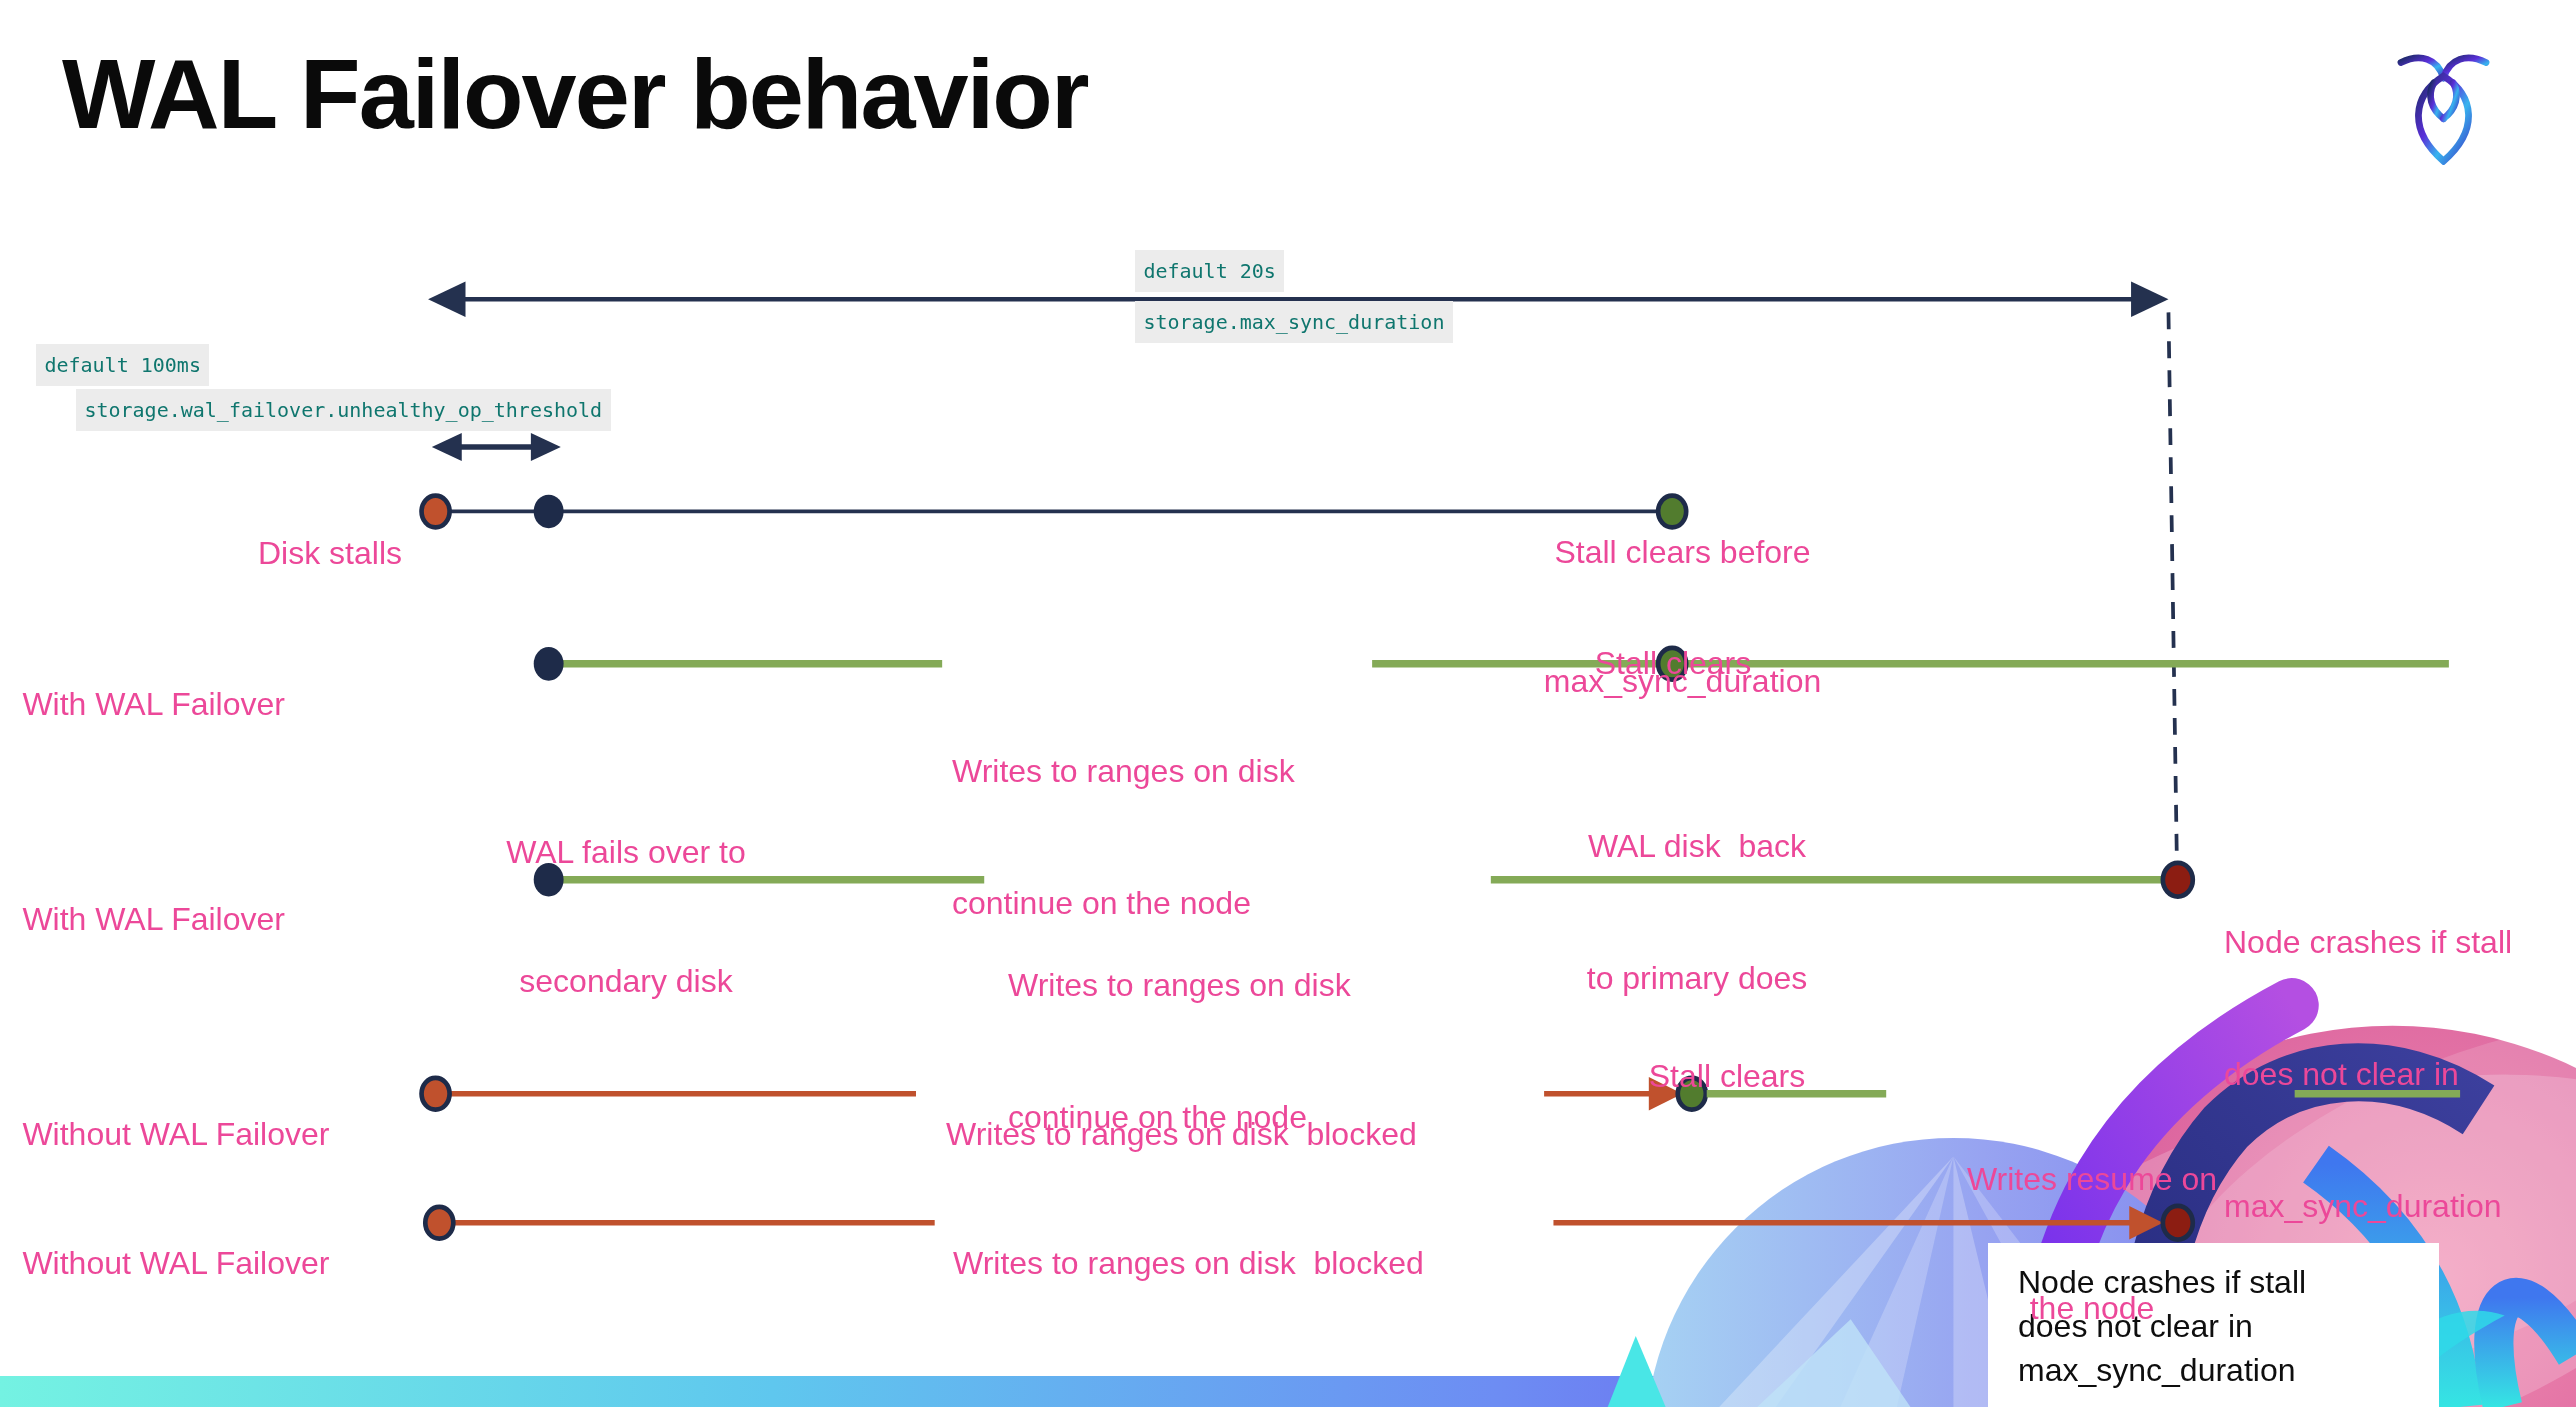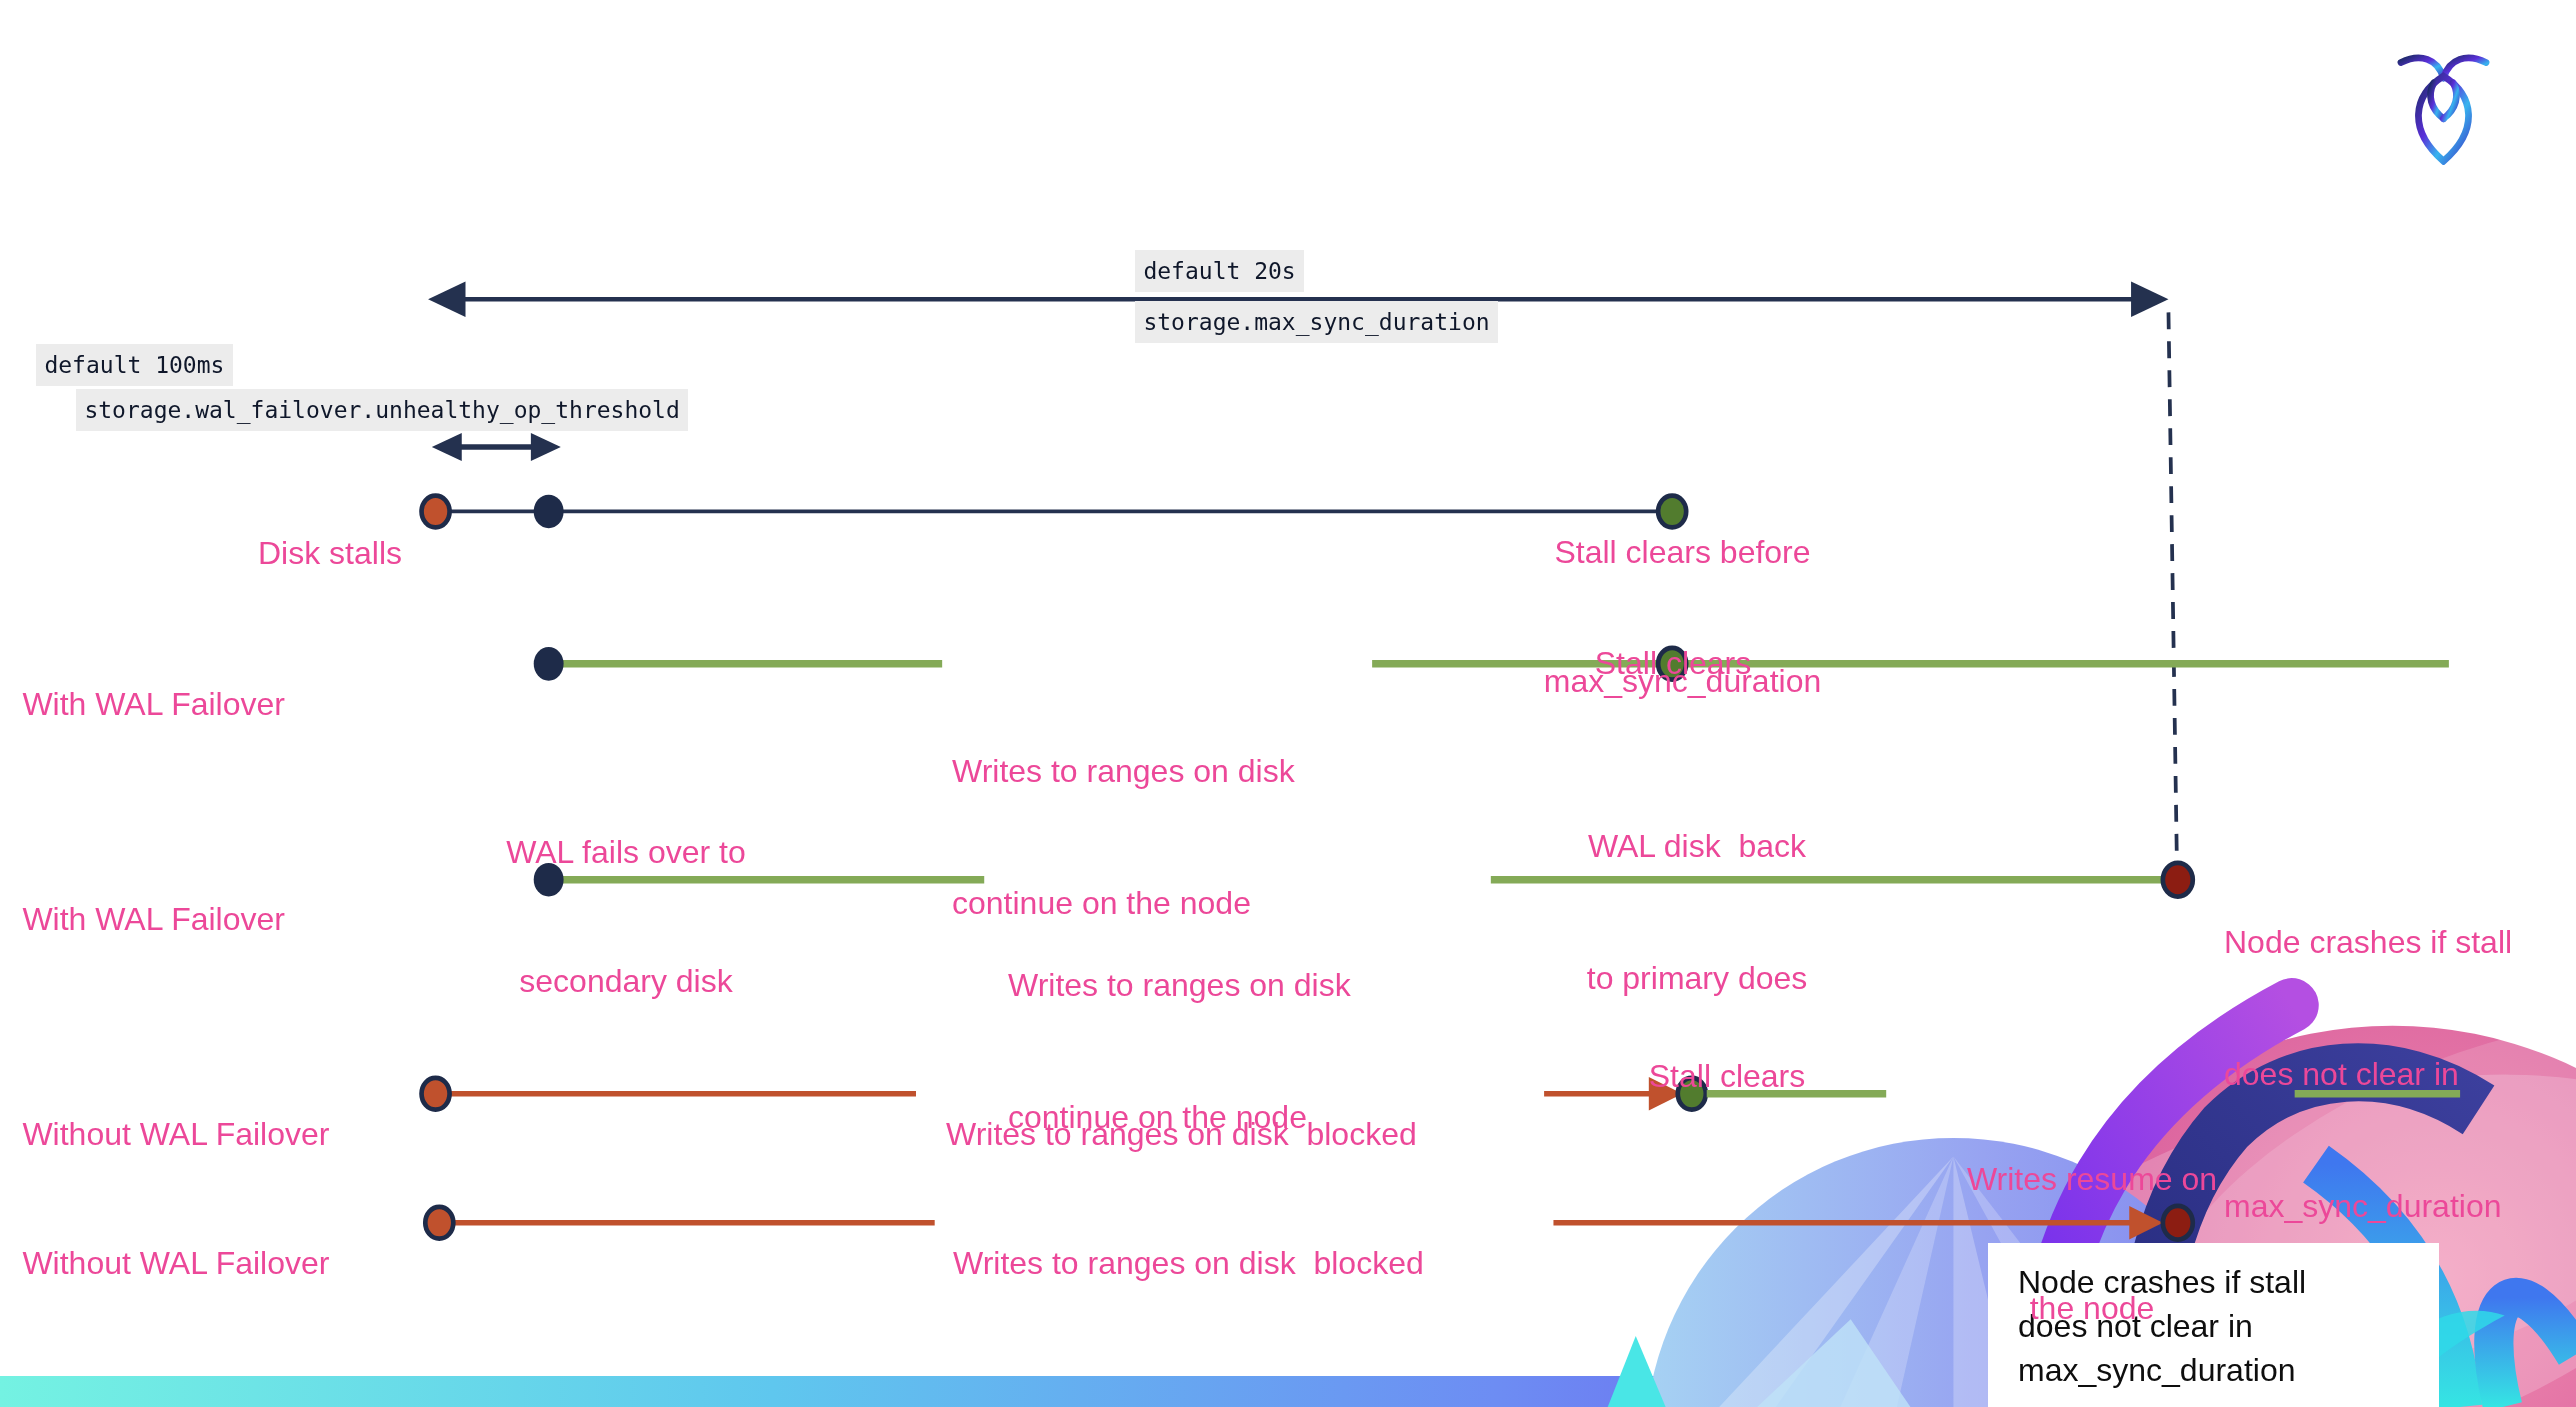--- a/index.html
+++ b/index.html
@@ -6,21 +6,21 @@
   .slide{position:relative;width:2576px;height:1408px;overflow:hidden;background:#ffffff;
          font-family:"Liberation Sans",sans-serif;}
   .title{position:absolute;left:62px;top:37px;font-size:99px;font-weight:bold;
          letter-spacing:-1.9px;color:#0a0a0a;}
   .t{position:absolute;color:#ec4899;white-space:pre-wrap;margin-top:41px;}
   .note{font-size:32px;line-height:43px;}
   .rowlabel{font-size:32px;line-height:37px;}
   .center{text-align:center;}
   .rightalign{text-align:right;}
   .code{position:absolute;font-family:"DejaVu Sans Mono","Liberation Mono",monospace;
-        font-size:23px;line-height:36px;color:#0f172a;background:#ececec;
+        font-size:20px;line-height:36px;color:#0f766e;background:#ececec;
         padding:2.8px 8.4px;white-space:pre;}
   .footer-bar{position:absolute;left:0;top:1376px;width:2576px;height:32px;
         background:linear-gradient(90deg,#74f2e2 0%,#5fc7ee 30%,#6d8df3 58%,#6c5bef 78%,#8050ee 100%);}
   .crash-box{position:absolute;left:1988px;top:1243px;width:451px;height:165px;background:#ffffff;}
   .crash-box .inner{position:absolute;left:30px;top:17px;font-size:32px;line-height:44px;color:#0e0e0e;}
   .abs-svg{position:absolute;}
 </style>
 </head>
 <body>
 
@@ -115,20 +115,21 @@
     <line x1="1826" y1="1170" x2="2018" y2="1170" stroke="#84aa57" stroke-width="8"></line>
     <line x1="2455" y1="1170" x2="2632" y2="1170" stroke="#84aa57" stroke-width="8"></line>
 
     <line x1="486" y1="1308" x2="1000" y2="1308" stroke="#c0512d" stroke-width="6"></line>
     <line x1="1662" y1="1308" x2="2282" y2="1308" stroke="#c0512d" stroke-width="6"></line>
     <polygon points="2314,1308 2278,1290 2278,1326" fill="#c0512d"></polygon>
     <ellipse cx="470" cy="1308" rx="15" ry="17" fill="#c0512d" stroke="#1e2b49" stroke-width="5"></ellipse>
     <ellipse cx="2330" cy="1308" rx="16" ry="18" fill="#8c1d12" stroke="#1e2b49" stroke-width="5"></ellipse>
   </svg>
 
+  <div class="title">WAL Failover behavior</div>
 
   <svg class="abs-svg" style="left:2395px;top:49px;" width="97" height="116" viewBox="0 0 100 120">
     <defs>
       <linearGradient id="logoG" x1="0" y1="0" x2="1" y2="1">
         <stop offset="0%" stop-color="#1c2a66"></stop>
         <stop offset="40%" stop-color="#5a2fd8"></stop>
         <stop offset="65%" stop-color="#37b4ef"></stop>
         <stop offset="100%" stop-color="#3c34c4"></stop>
       </linearGradient>
     </defs>

